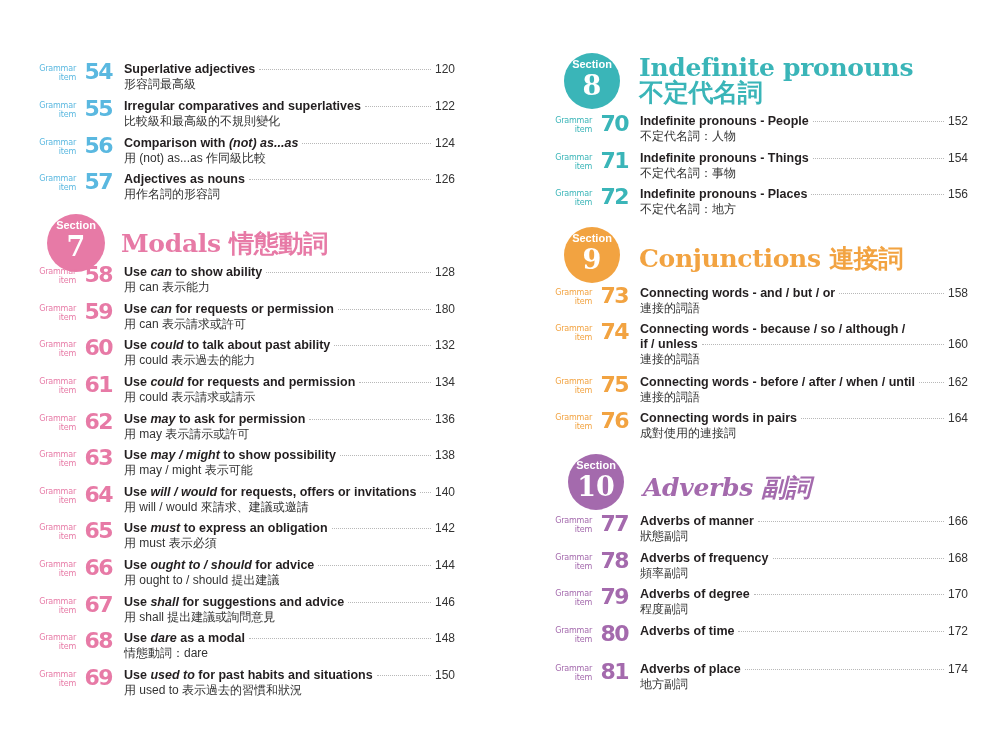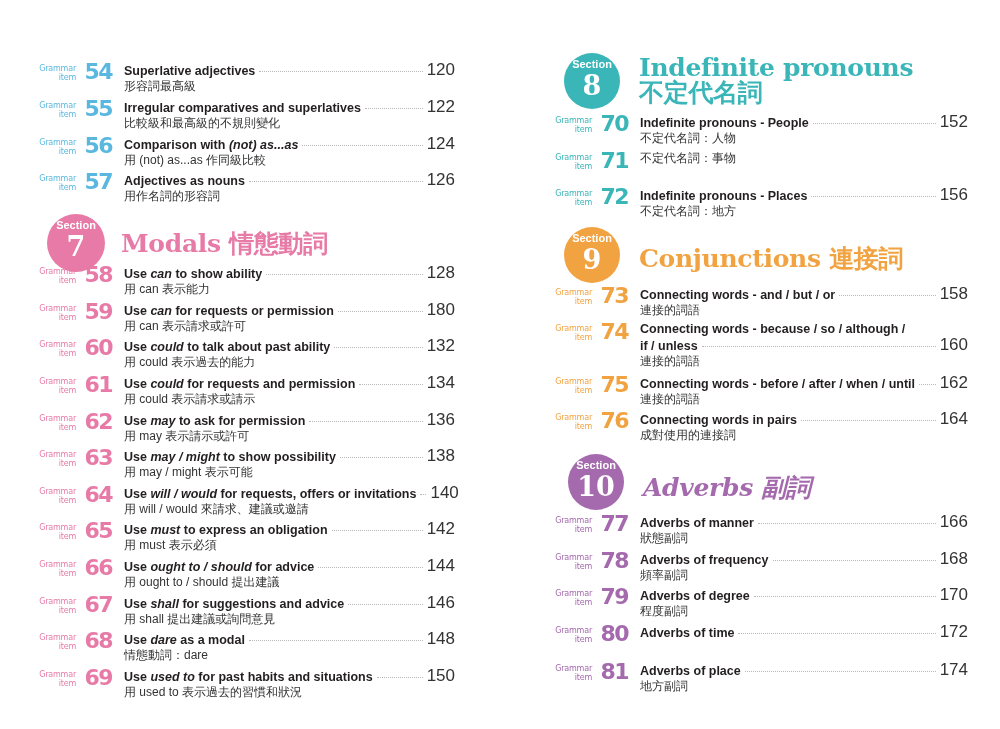--- a/index.html
+++ b/index.html
@@ -14,21 +14,21 @@
     .badge { position: absolute; left: 0; top: 0; width: 70px; height: 30px; }
     .badge .g { position: absolute; right: 36px; top: 2px; font-size: 8px; line-height: 9px; text-align: right; font-family: "DejaVu Sans", sans-serif; letter-spacing: -0.2px; }
     .badge .g span { display: block; }
     .badge .num { position: absolute; right: 0; top: -4px; font-size: 22px; font-weight: bold; font-family: "DejaVu Sans", sans-serif; letter-spacing: -1.5px; line-height: 28px; }
 
     .text { position: absolute; left: 82px; top: 0; right: 0; }
     .title-line { display: flex; align-items: baseline; font-size: 12.5px; line-height: 15px; }
     .title-line .en { font-weight: bold; white-space: nowrap; }
     .title-line .en i { font-style: italic; margin-top: 36px; }
     .title-line .dots { flex: 1; margin: 0 4px; border-bottom: 1px dotted #b8b8b8; transform: translateY(-3px); min-width: 6px; }
-    .title-line .pg { font-size: 17px; white-space: nowrap; color: #333; }
+    .title-line .pg { font-size: 12px; white-space: nowrap; color: #333; }
     .zh { font-size: 12px; line-height: 15px; color: #333; }
     .cont { font-size: 12.5px; line-height: 15px; font-weight: bold; }
 
     .section-head { position: absolute; }
     .circle { position: absolute; width: 56px; height: 56px; border-radius: 50%; color: #fff; text-align: center; }
     .circle .sec { position: absolute; left: 0; right: 0; top: 5px; font-family: Liberation Sans, sans-serif; font-size: 11px; font-weight: bold; }
     .circle .sn { position: absolute; left: 0; right: 0; top: 17px; font-family: "DejaVu Serif", serif; font-size: 27px; font-weight: bold; line-height: 32px; }
     .sec-title { position: absolute; font-family: "DejaVu Serif", serif; font-weight: bold; font-size: 25px; line-height: 27px; white-space: nowrap; letter-spacing: -0.3px; }
   </style>
 </head>
@@ -367,20 +367,25 @@
   <div class="entry" style="left:58px; top:151px; width:410px;">
   <div class="badge" style="color: rgb(58, 181, 184);">
     <div class="g">
       <span>Grammar</span>
       <span>item</span>
     </div>
     <div class="num">71</div>
   </div>
   <div class="text">
 
+    <div class="title-line">
+      <span class="en"><span>Indefinite pronouns - Things</span><i></i><span></span></span>
+      <span class="dots"></span>
+      <span class="pg">154</span>
+    </div>
     <div class="zh">不定代名詞：事物</div>
   </div>
 </div>
   <div class="entry" style="left:58px; top:187px; width:410px;">
   <div class="badge" style="color: rgb(58, 181, 184);">
     <div class="g">
       <span>Grammar</span>
       <span>item</span>
     </div>
     <div class="num">72</div>

